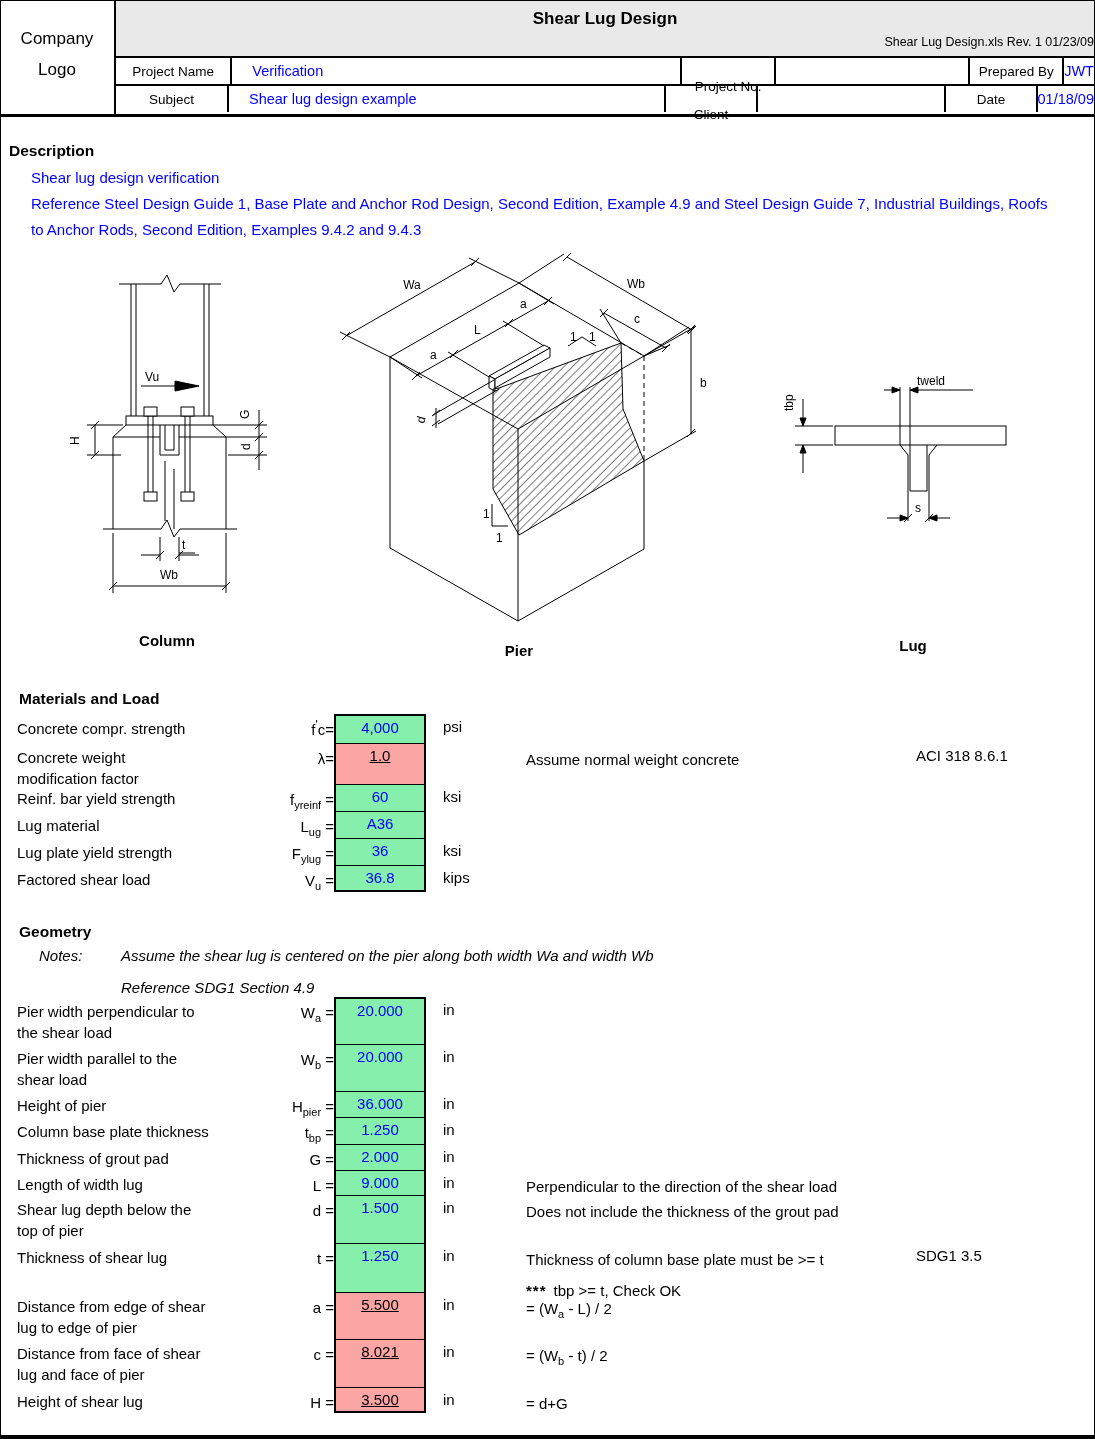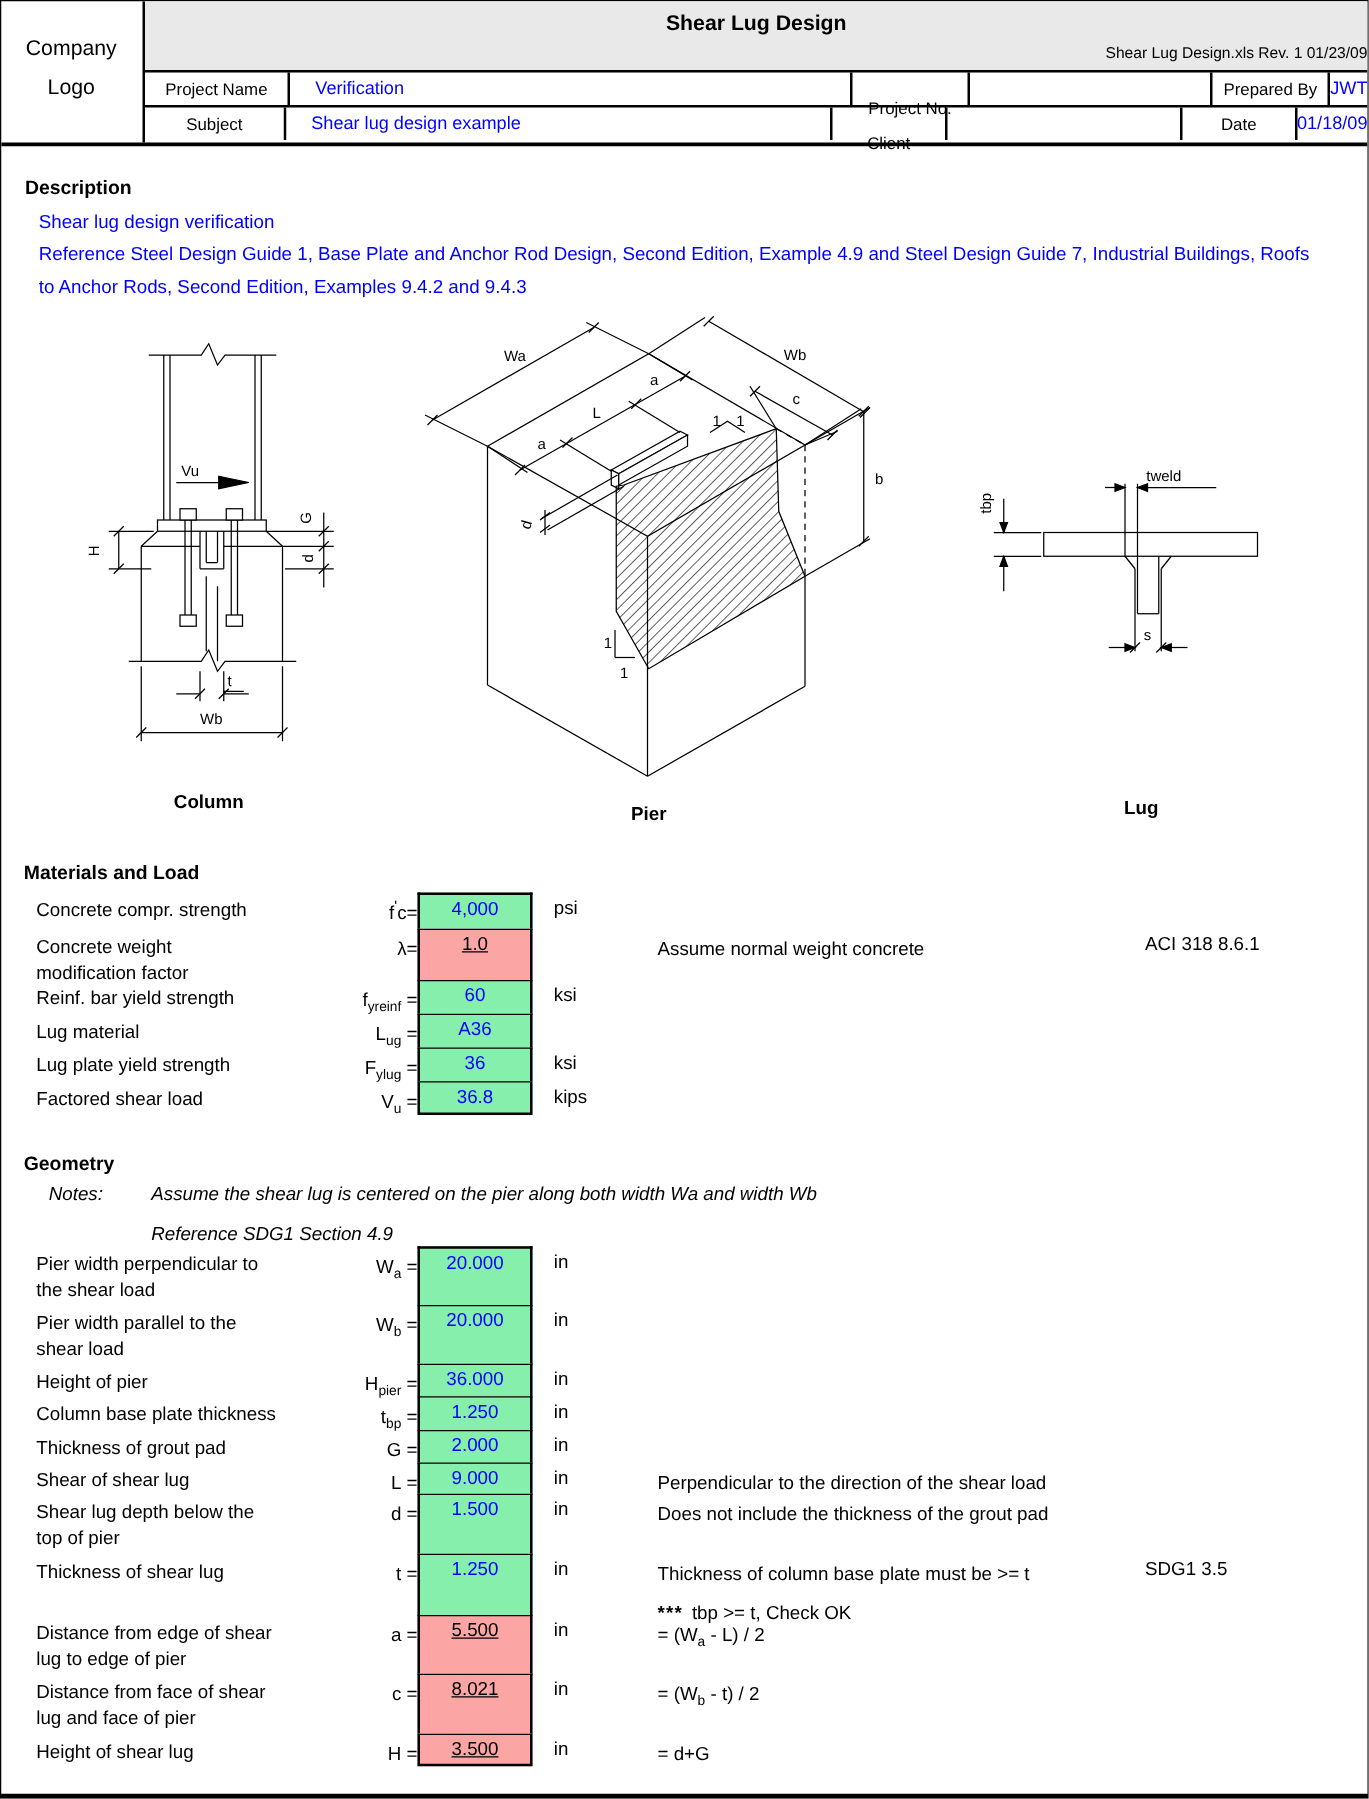--- a/index.html
+++ b/index.html
@@ -22,21 +22,21 @@
   .hc1{width:117px;} .hc2{width:462px;border-left:2px solid #000;border-right:2px solid #000;justify-content:flex-start;padding-left:20px;font-size:14.5px;}
   .hc3{width:94px;margin-top:28px;} .hc4{width:201px;border-left:2px solid #000;border-right:2px solid #000;}
   .hc5{width:94px;} .hc6{flex:1;border-left:2px solid #000;font-size:14.5px;}
   .header-rule{position:absolute;left:0;top:113px;width:100%;height:3px;background:#000;}
   
   .h1{font-weight:bold;font-size:15.5px;}
   .desc-line{font-size:15px;}
   
   .rows{position:absolute;left:0;right:0;}
   .crow{position:relative;display:flex;align-items:stretch;}
-  .c-label{width:252px;padding-left:28px;padding-top:4px;box-sizing:border-box;line-height:21px;}
+  .c-label{width:252px;padding-left:16px;padding-top:4px;box-sizing:border-box;line-height:21px;}
   .c-sym{width:81px;text-align:right;padding-top:4px;box-sizing:border-box;white-space:nowrap;}
   .c-cell{width:92px;box-sizing:border-box;text-align:center;padding-top:3px;
           border-left:2px solid #000;border-right:2px solid #000;border-top:1px solid #000;}
   .c-cell.first{border-top:2px solid #000;} .c-cell.last{border-bottom:2px solid #000;}
   .c-cell.input{background:#86efac;color:#0000ff;}
   .c-cell.calc{background:#fca5a5;color:#000;text-decoration:underline;}
   .c-unit{width:100px;padding-left:17px;padding-top:4px;box-sizing:border-box;}
   .c-comment{flex:1;padding-top:4px;line-height:26px;}
   .c-ref{position:absolute;left:915px;top:4px;}
   sub{font-size:11px;} sup{font-size:12px;}
@@ -76,21 +76,21 @@
       <div class="hcell hc1">Subject</div>
       <div class="hcell hc2 blue">Shear lug design example</div>
       <div class="hcell hc3">Client</div>
       <div class="hcell hc4"></div>
       <div class="hcell hc5">Date</div>
       <div class="hcell hc6 blue">01/18/09</div>
     </div>
   </div>
   <div class="header-rule"></div>
 
-  <div class="abs h1" style="left:19px;top:141px">Description</div>
+  <div class="abs h1" style="left:8px;top:141px">Description</div>
   <div class="abs desc-line blue" style="left:30px;top:168px">Shear lug design verification</div>
   <div class="abs desc-line blue" style="left:30px;top:194px">Reference Steel Design Guide 1, Base Plate and Anchor Rod Design, Second Edition, Example 4.9 and Steel Design Guide 7, Industrial Buildings, Roofs</div>
   <div class="abs desc-line blue" style="left:30px;top:220px">to Anchor Rods, Second Edition, Examples 9.4.2 and 9.4.3</div>
 
   <svg style="left:60px;top:248px" width="260" height="400" viewBox="0 0 260 400">
     <polyline points="58,35 100,35 106,26 113,43 119,35 160,35"></polyline>
     <line x1="70" y1="35" x2="70" y2="167"></line>
       <line x1="75" y1="35" x2="75" y2="167"></line>
     <line x1="143" y1="35" x2="143" y2="167"></line>
       <line x1="148" y1="35" x2="148" y2="167"></line>
@@ -427,21 +427,21 @@
         <div class="c-cell input">2.000</div>
         <div class="c-unit">in</div>
         <div class="c-comment">
           <div><span></span><sub></sub><span></span></div>
           <div><span class="stars"></span><span></span></div>
         </div>
         <div class="c-ref"></div>
       </div>
       <div class="crow" style="height:25px">
         <div class="c-label">
-          <div>Shear of shear lug</div>
+          <div>Length of width lug</div>
           <div></div>
         </div>
         <div class="c-sym"><span>L</span><sup></sup><sub></sub><span> =</span></div>
         <div class="c-cell input">9.000</div>
         <div class="c-unit">in</div>
         <div class="c-comment">
           <div><span>Perpendicular to the direction of the shear load</span><sub></sub><span></span></div>
           <div><span class="stars"></span><span></span></div>
         </div>
         <div class="c-ref"></div>

